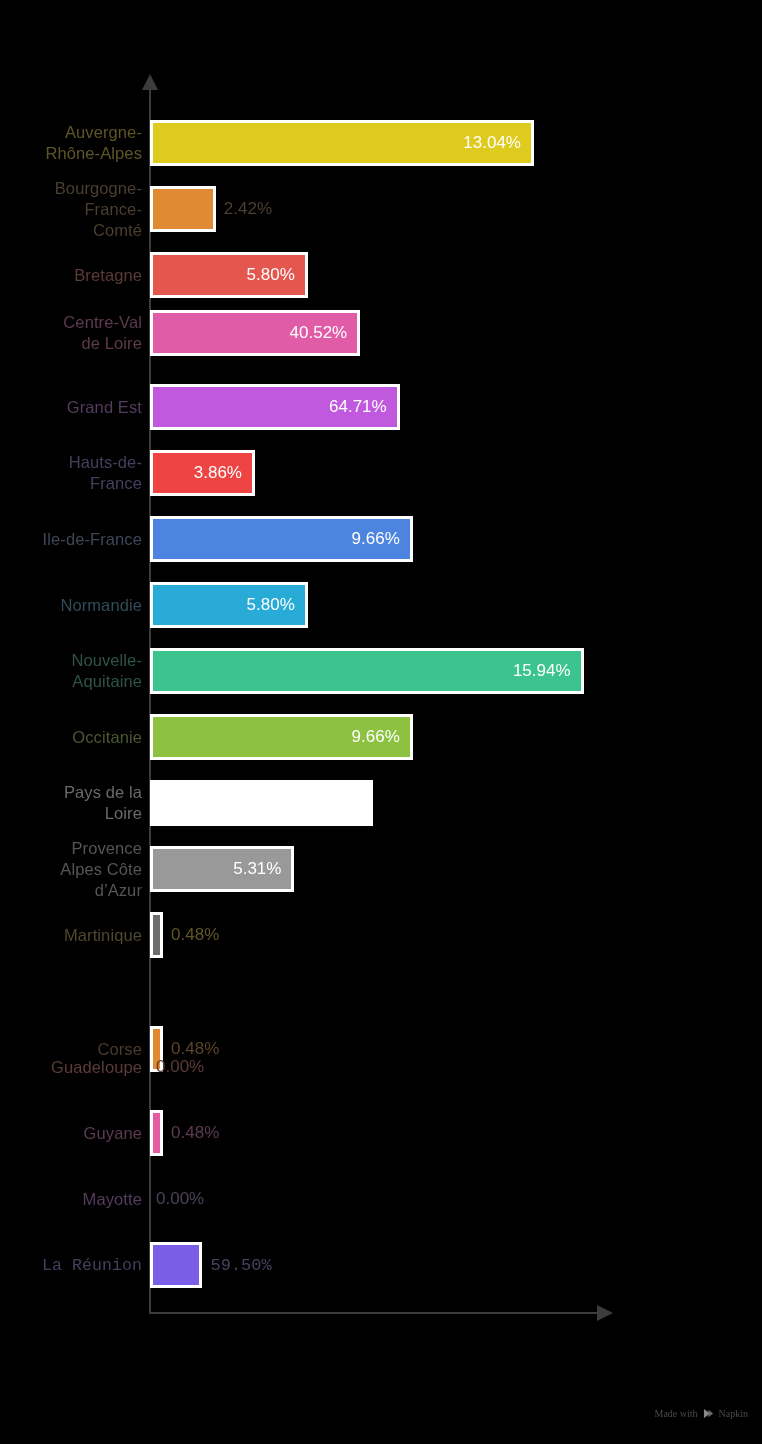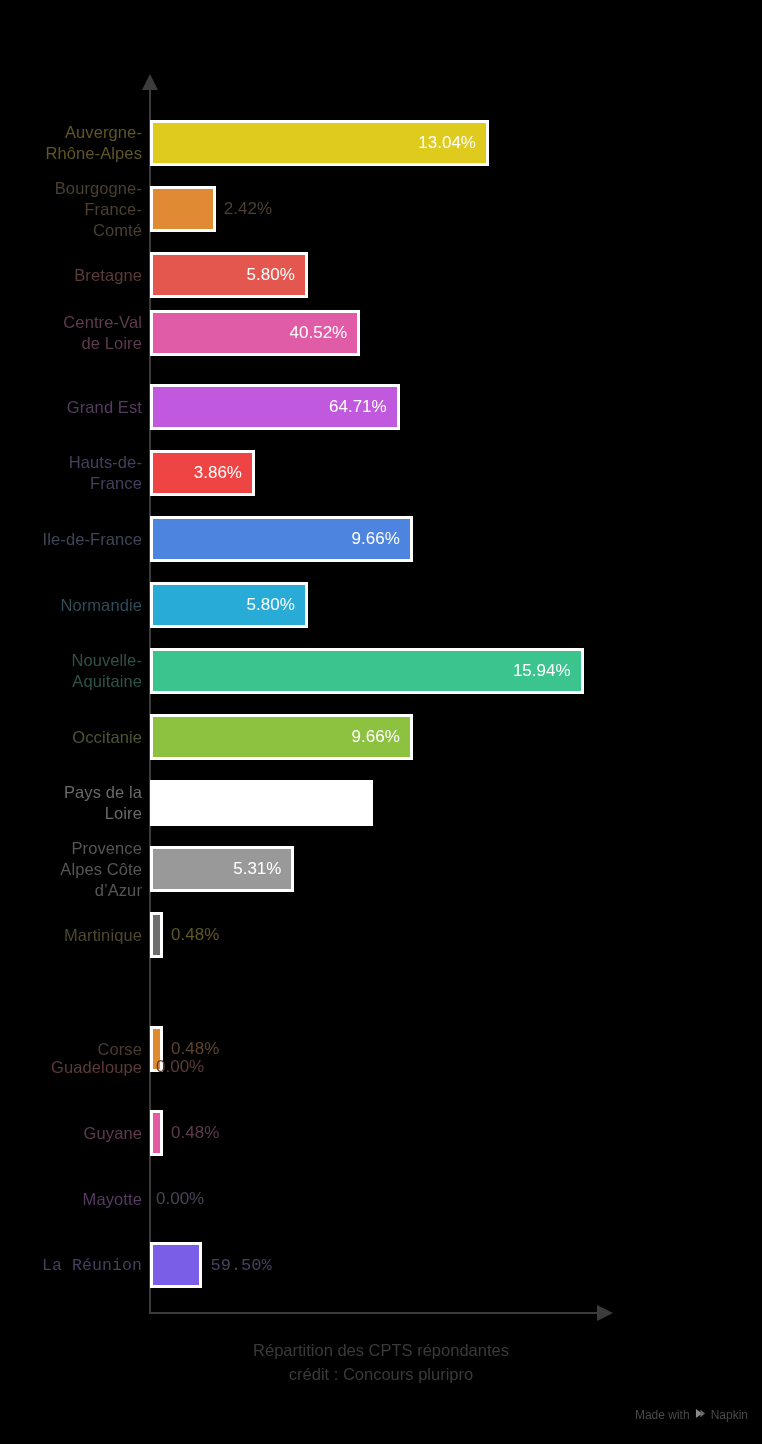--- a/index.html
+++ b/index.html
@@ -132,21 +132,22 @@
 
   
   .watermark {
     position: absolute;
     right: 14px;
     top: 1408px;
     display: flex;
     align-items: flex-start;
     gap: 5px;
     color: #4a4a4a;
-    font-size: 12px;
+    font-size: 10px;
+    font-family: Liberation Serif, serif;
   }
   .watermark .np-logo {
     display: inline-block;
     width: 11px;
     height: 11px;
   }
 </style>
 </head>
 <body>
 
@@ -155,21 +156,21 @@
   <div class="axis-y-line"></div>
   <div class="axis-y-arrow"></div>
   <div class="axis-x-line"></div>
   <div class="axis-x-arrow"></div>
 
   <div id="rows">
       <div class="bar-row" style="top: 110px;">
         <div class="row-label" style="color: rgb(94, 86, 38);">Auvergne-
 Rhône-Alpes</div>
         <div class="bar-wrap">
-          <div class="bar" style="width: 339px; background: rgb(223, 202, 30); padding-left: 45px;">
+          <div class="bar" style="width: 384px; background: rgb(223, 202, 30); padding-left: 45px;">
             <span class="bar-value-inside">13.04%</span>
           </div>
         </div>
       </div>
       <div class="bar-row" style="top: 176px;">
         <div class="row-label" style="color: rgb(74, 63, 49);">Bourgogne-
 France-
 Comté</div>
         <div class="bar-wrap">
           <div class="bar" style="width: 65.824px; background: rgb(224, 138, 52);"></div>
@@ -297,22 +298,20 @@
       </div>
       <div class="bar-row" style="top: 1232px; font-family: Liberation Mono, monospace;">
         <div class="row-label" style="color: rgb(67, 64, 94);">La Réunion</div>
         <div class="bar-wrap">
           <div class="bar" style="width: 52.496px; background: rgb(123, 94, 232);"></div>
           <span class="bar-value-outside" style="color: rgb(71, 65, 94);">59.50%</span>
         </div>
       </div>
     </div>
 
-  <div class="caption">Répartition des CPTS répondantes
-crédit : Concours pluripro</div>
 
   <div class="watermark">
     <span>Made with</span>
     <span class="np-logo">
       <svg viewBox="0 0 12 12" width="11" height="11" aria-hidden="true">
         <path d="M1 1 L8 6 L1 11 Z" fill="#8a8a8a"></path>
         <path d="M6 2 L11 6 L6 10 Z" fill="#6a6a6a"></path>
       </svg>
     </span>
     <span>Napkin</span>

